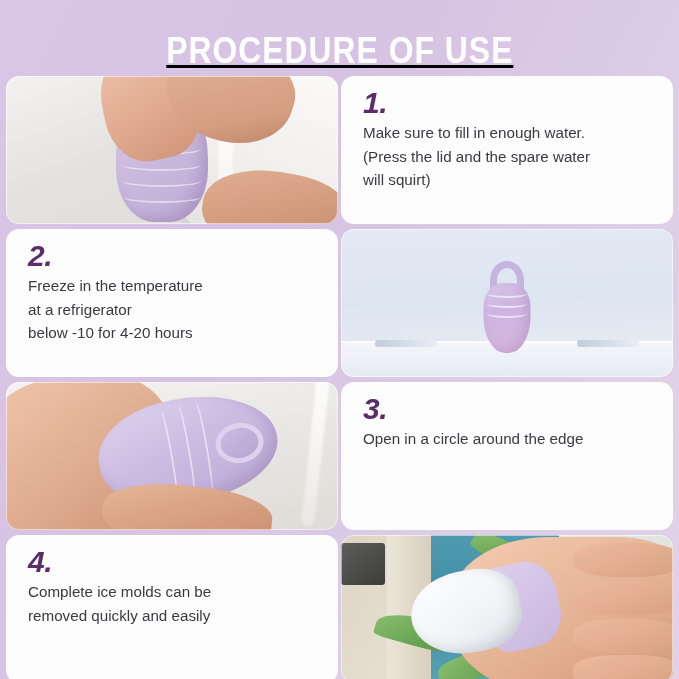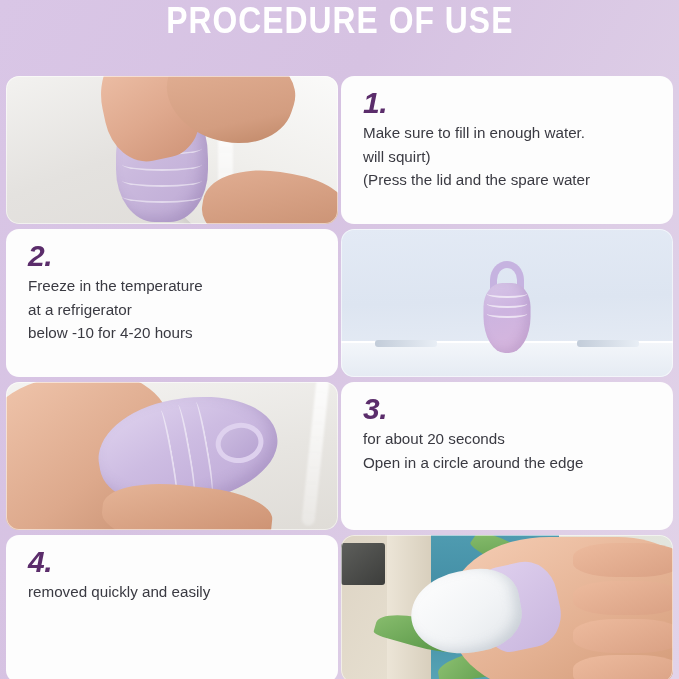--- a/index.html
+++ b/index.html
@@ -13,22 +13,23 @@
   body {
     font-family: "Liberation Sans", "DejaVu Sans", sans-serif;
     background: linear-gradient(118deg, #d9c6e6 0%, #d6c2e2 38%, #ddcde6 70%, #e2d3e9 100%);
     position: relative;
   }
 
   
   .title-bar {
     height: 72px;
     display: flex;
-    align-items: flex-start;
+    align-items: flex-end;
     justify-content: center;
+    text-decoration: underline;
   }
   .title {
     color: #ffffff;
     font-size: 37px;
     font-weight: 700;
     letter-spacing: 1.2px;
     transform: scaleX(0.86);
     transform-origin: center;
     white-space: nowrap;
     font-family: "Liberation Sans Narrow", "Liberation Sans", sans-serif;
@@ -284,22 +285,22 @@
         <div class="mold-hole"></div>
       </div>
       <div class="thumb-top"></div>
       <div class="finger-a"></div>
       <div class="finger-b"></div>
     </div>
     <div class="cell text-card">
       <div class="step-num">1.</div>
       <div class="step-lines">
         <div class="step-line">Make sure to fill in enough water.</div>
+        <div class="step-line">(Press the lid and the spare water</div>
         <div class="step-line">will squirt)</div>
-        <div class="step-line">(Press the lid and the spare water</div>
       </div>
     </div>
   </div>
 
   <div class="row">
     <div class="cell text-card">
       <div class="step-num">2.</div>
       <div class="step-lines">
         <div class="step-line">Freeze in the temperature</div>
         <div class="step-line">at a refrigerator</div>
@@ -327,30 +328,30 @@
         <div class="rib3" style="left:66px; top:8px"></div>
         <div class="rib3" style="left:84px; top:6px"></div>
         <div class="rib3" style="left:102px; top:6px"></div>
         <div class="opening"></div>
       </div>
       <div class="finger-low"></div>
     </div>
     <div class="cell text-card">
       <div class="step-num">3.</div>
       <div class="step-lines">
-        <div class="step-line">for about 20 seconds</div>
         <div class="step-line">Open in a circle around the edge</div>
       </div>
     </div>
   </div>
 
   <div class="row">
     <div class="cell text-card">
       <div class="step-num">4.</div>
       <div class="step-lines">
+        <div class="step-line">Complete ice molds can be</div>
         <div class="step-line">removed quickly and easily</div>
       </div>
     </div>
     <div class="cell photo p4">
       <div class="window"></div>
       <div class="frame-l"></div>
       <div class="frame-dark"></div>
       <div class="leaf l1"></div>
       <div class="leaf l3"></div>
       <div class="leaf l2"></div>

